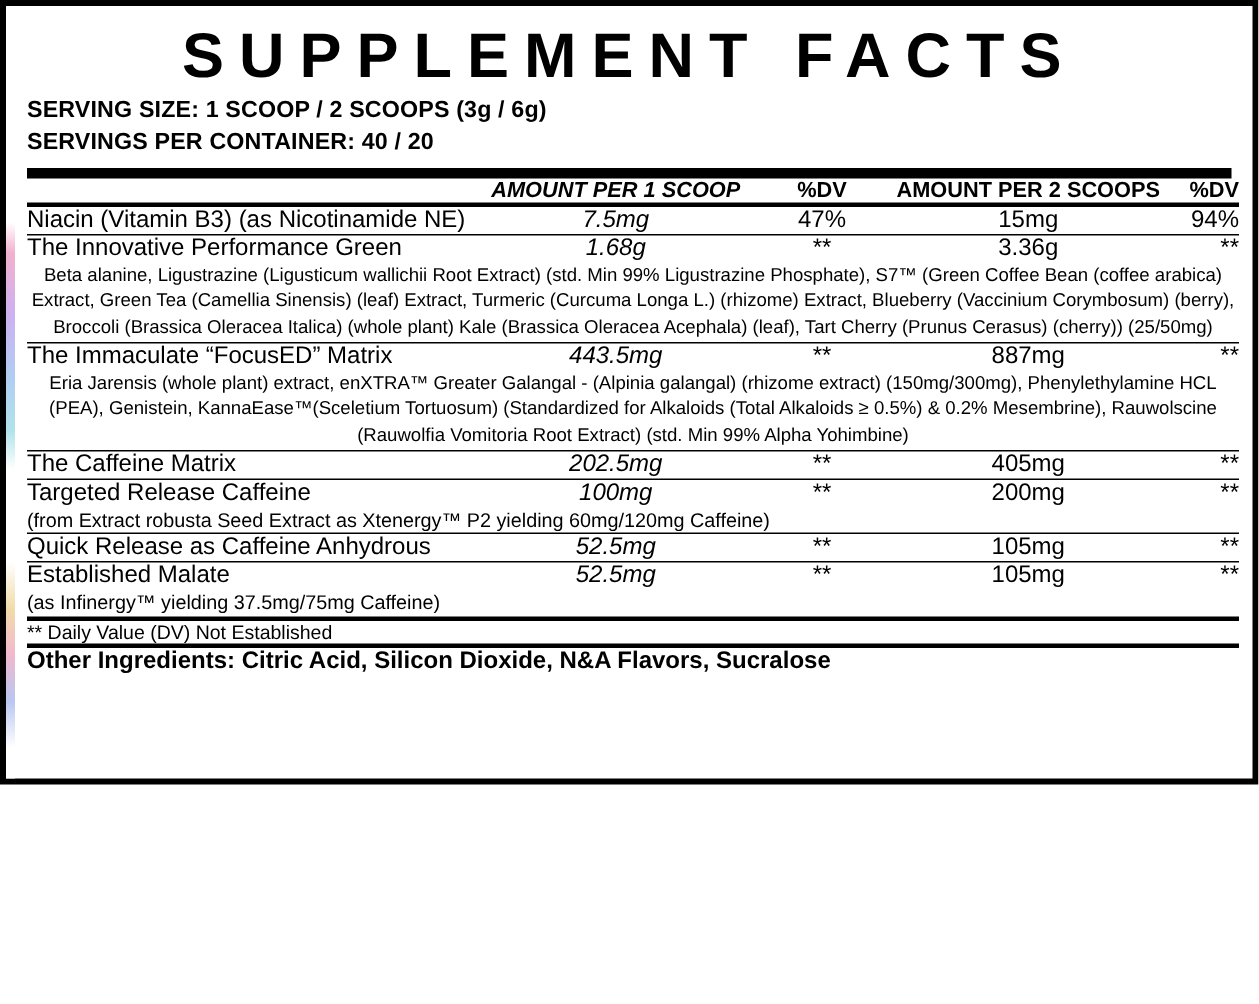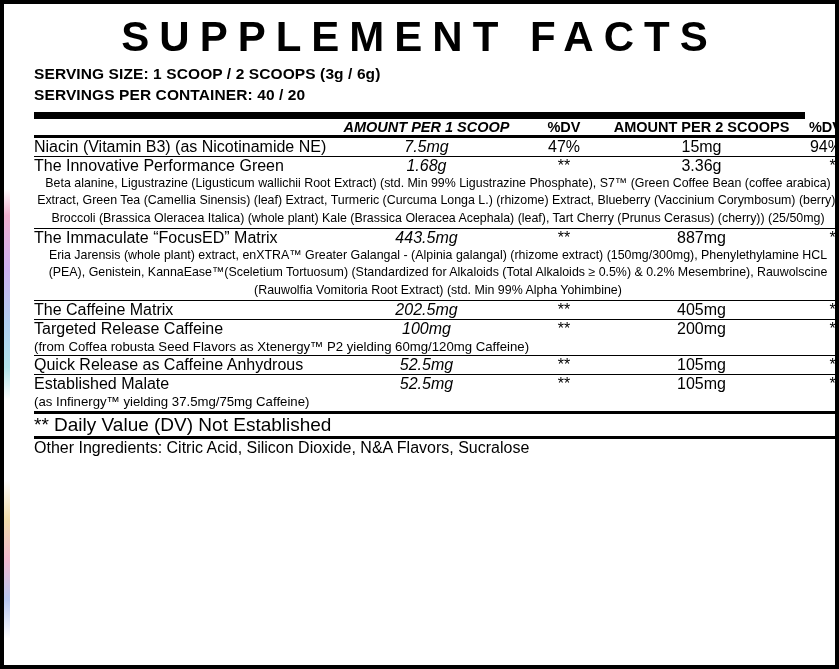--- a/index.html
+++ b/index.html
@@ -10,25 +10,25 @@
   body {
     width: 839px;
     height: 669px;
     font-family: "Liberation Sans", sans-serif;
     color: #000000;
     overflow: hidden;
   }
   .panel {
     position: relative;
     width: 839px;
-    height: 669px;
+    height: 523px;
     box-sizing: border-box;
     background: #ffffff;
     border: 4px solid #000000;
-    padding: 0 30px;
+    padding: 0 14px;
   }
   
   .edge-fringe {
     position: absolute;
     left: 0; top: 0;
     width: 6px; height: 100%;
     background: linear-gradient(to bottom,
       #ffffff 0%, #ffffff 28%,
       #f0a8c8 32%, #c8a8f0 40%,
       #a8c8f0 48%, #a8e0e8 55%,
@@ -92,26 +92,26 @@
     line-height: 1.42;
     padding: 0 2px 7px 22px;
     text-align: center;
   }
   .sub-inline {
     font-size: 13.2px;
     line-height: 1.35;
     padding: 0 0 6px 18px;
   }
   .footnote {
-    font-size: 19px;
+    font-size: 13px;
     padding: 9px 0 8px 2px;
   }
   .other {
     font-size: 16px;
-    font-weight: normal;
+    font-weight: bold;
     padding: 9px 0 4px 2px;
   }
   .sep-row td { padding: 0; }
   .sep-row hr { border: 0; border-top: 1px solid #000; margin: 0; }
   .sep-row hr.thick { border-top: 3px solid #000; }
 </style>
 </head>
 <body>
 
 <div class="panel">
@@ -198,21 +198,21 @@
         </tr>
 
     <tr class="row-main">
       <td class="col-name">Targeted Release Caffeine</td>
       <td class="col-amt1">100mg</td>
       <td class="col-dv1 dv">**</td>
       <td class="col-amt2">200mg</td>
       <td class="col-dv2 dv">**</td>
     </tr>
     <tr>
-      <td class="sub-inline" colspan="5">(from Coffea robusta Seed Flavors as Xtenergy™ P2 yielding 60mg/120mg Caffeine)</td>
+      <td class="sub-inline" colspan="5">(from Extract robusta Seed Extract as Xtenergy™ P2 yielding 60mg/120mg Caffeine)</td>
     </tr>
     <tr class="sep-row">
           <td colspan="5">
             <hr>
           </td>
         </tr>
 
     <tr class="row-main">
       <td class="col-name">Quick Release as Caffeine Anhydrous</td>
       <td class="col-amt1">52.5mg</td>

